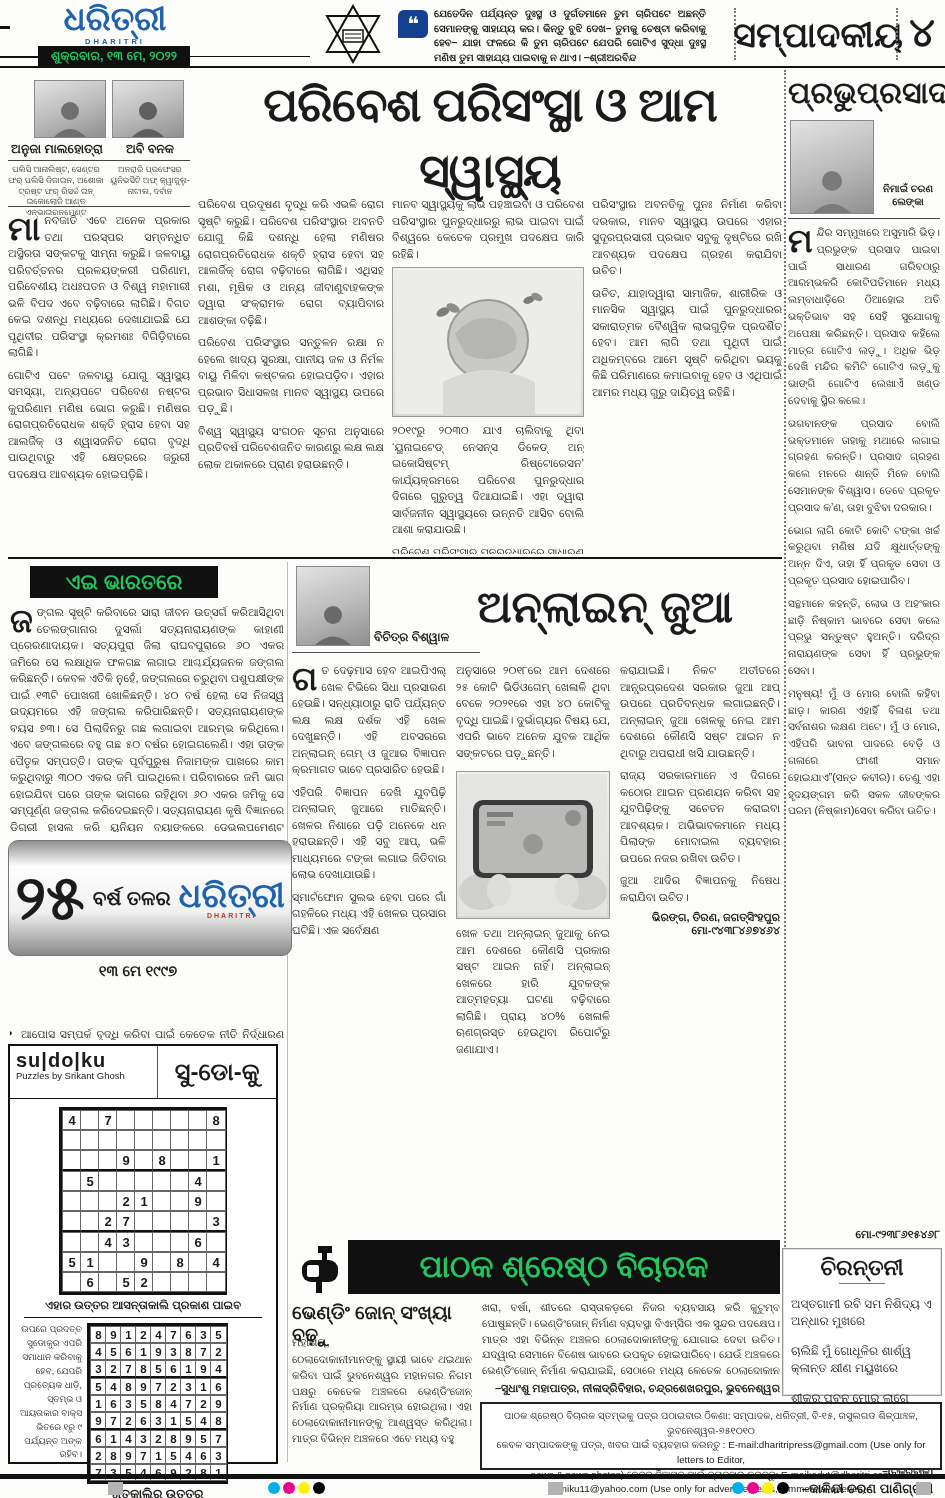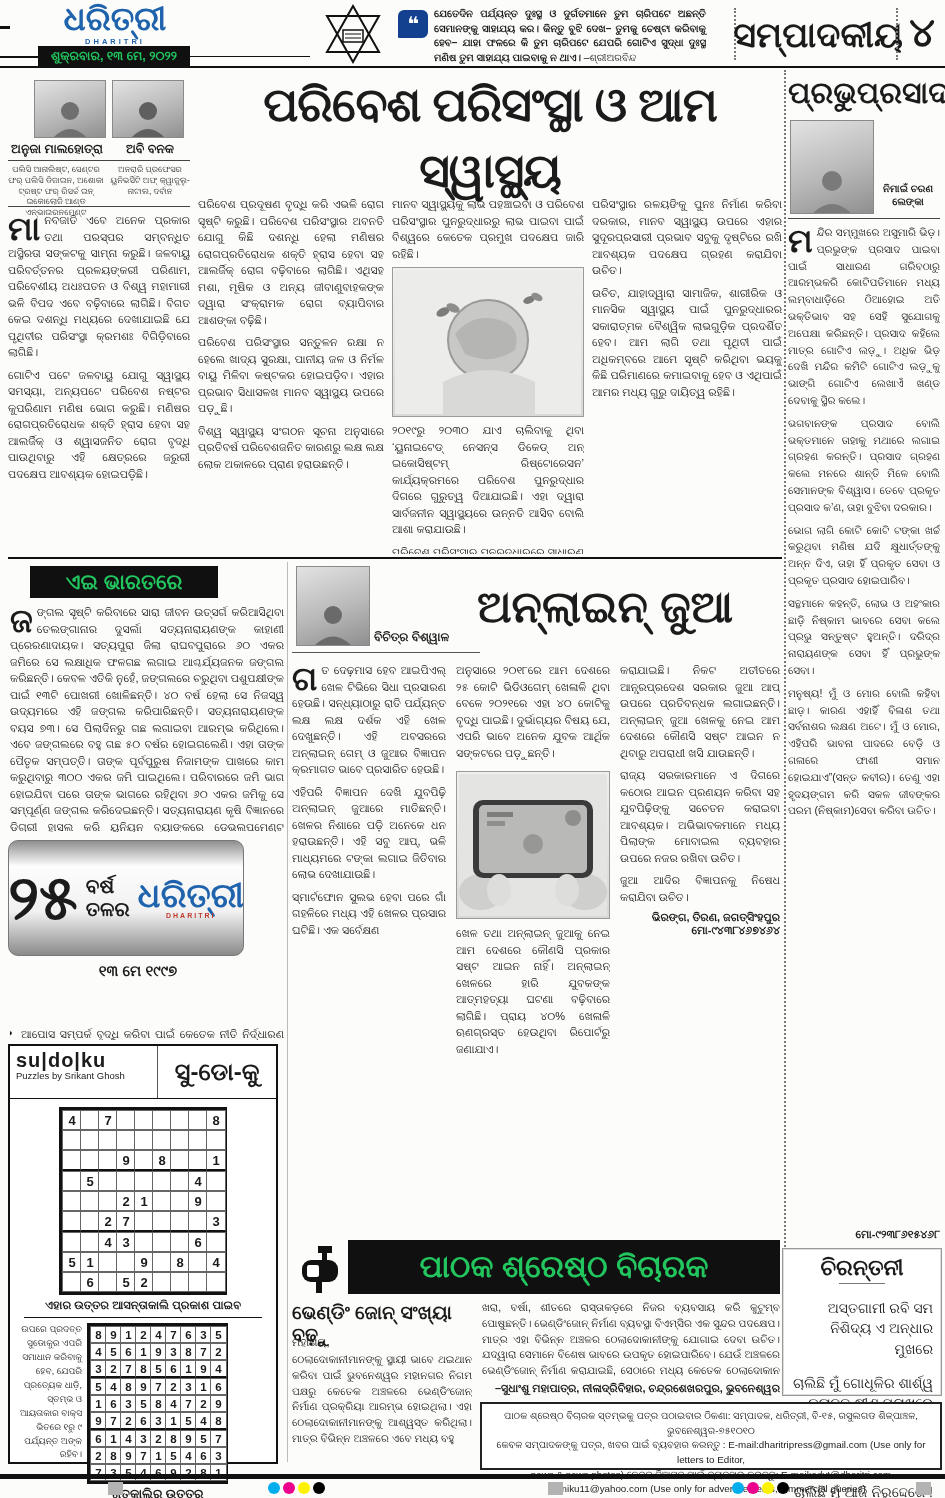--- a/index.html
+++ b/index.html
@@ -17,21 +17,21 @@
   .blackbar{background:#101010;color:#22c55e;display:flex;align-items:center;justify-content:center;font-weight:bold;}
   .su-grid{display:grid;border:3px solid #111;background:#fff;width:max-content;}
   .su-cell{display:flex;align-items:center;justify-content:center;font-weight:bold;
            border:1px solid #666;background:#fff;}
   .pz .su-cell{width:18px;height:18px;font-size:13px;}
   .sol .su-cell{width:15px;height:15px;font-size:11.5px;}
   .box-r{border-right:2.5px solid #111 !important;}
   .box-b{border-bottom:2.5px solid #111 !important;}
   .y25-bullet{position:relative;padding-left:13px;margin-bottom:3px;font-size:11px;line-height:1.35;text-align:justify;margin-top:45px;}
   .y25-bullet::before{content:"◗";position:absolute;left:0;top:0;font-size:9px;}
-  .poemline{font-size:14px;line-height:1.45;text-align:right;}
+  .poemline{font-size:12px;line-height:1.45;}
   .reg-square{position:absolute;width:15px;height:13px;background:#b3b3b3;}
   .reg-dots{position:absolute;display:flex;gap:3px;}
   .reg-dots i{width:12px;height:12px;border-radius:50%;display:block;}
   .fig{border:1px solid #9a9a9a;background:linear-gradient(180deg,#f0f0ee,#d8d8d6);}
   .sig{font-weight:bold;text-align:right;font-size:11px;}
 </style>
 </head>
 <body>
 
 <div class="sheet">
@@ -52,21 +52,21 @@
       <polygon points="37,58 11,12 63,12" fill="none" stroke="#111" stroke-width="2"></polygon>
       <rect x="27" y="26" width="20" height="12" fill="none" stroke="#111" stroke-width="1.5"></rect>
       <line x1="29" y1="30" x2="45" y2="30" stroke="#111" stroke-width="1"></line>
       <line x1="29" y1="34" x2="45" y2="34" stroke="#111" stroke-width="1"></line>
     </svg>
   </span>
 
   <span class="abs" style="left:398px;top:10px;width:30px;height:28px;background:#14418f;border-radius:6px 6px 6px 1px;color:#fff;display:flex;align-items:center;justify-content:center;font-size:20px;font-weight:bold;">❝</span>
 
   <div class="abs" style="left:434px;top:7px;width:272px;height:58px;font-size:10px;font-weight:bold;line-height:1.45;text-align:justify;">
-    <span>ଯେତେଦିନ ପର୍ଯ୍ୟନ୍ତ ଦୁଃସ୍ଥ ଓ ଦୁର୍ଗତମାନେ ତୁମ ଚାରିପଟେ ଅଛନ୍ତି ସେମାନଙ୍କୁ ସାହାଯ୍ୟ କର। କିନ୍ତୁ ବୁଝି ଦେଖ– ତୁମକୁ ଚେଷ୍ଟା କରିବାକୁ ହେବ– ଯାହା ଫଳରେ କି ତୁମ ଚାରିପଟେ ଯେପରି ଗୋଟିଏ ସୁଦ୍ଧା ଦୁଃସ୍ଥ ମଣିଷ ତୁମ ସାହାଯ୍ୟ ପାଇବାକୁ ନ ଥାଏ। </span><span style="font-weight:normal;">–ଶ୍ରୀଅରବିନ୍ଦ</span>
+    <span>ଯେତେଦିନ ପର୍ଯ୍ୟନ୍ତ ଦୁଃସ୍ଥ ଓ ଦୁର୍ଗତମାନେ ତୁମ ଚାରିପଟେ ଅଛନ୍ତି ସେମାନଙ୍କୁ ସାହାଯ୍ୟ କର। କିନ୍ତୁ ବୁଝି ଦେଖ– ତୁମକୁ ଚେଷ୍ଟା କରିବାକୁ ହେବ– ଯାହା ଫଳରେ କି ତୁମ ଚାରିପଟେ ଯେପରି ଗୋଟିଏ ସୁଦ୍ଧା ଦୁଃସ୍ଥ ମଣିଷ ତୁମ ସାହାଯ୍ୟ ପାଇବାକୁ ନ ଥାଏ। </span><span style="font-weight:bold;">–ଶ୍ରୀଅରବିନ୍ଦ</span>
   </div>
 
   <div class="abs vdot" style="left:734px;top:8px;height:52px;"></div>
   <div class="abs" style="left:744px;top:8px;width:148px;height:54px;font-size:35px;font-weight:bold;display:flex;align-items:center;justify-content:center;">ସମ୍ପାଦକୀୟ</div>
   <div class="abs vdot" style="left:896px;top:8px;height:52px;"></div>
   <div class="abs" style="left:900px;top:4px;width:44px;height:58px;font-size:40px;font-weight:bold;display:flex;align-items:center;justify-content:center;">୪</div>
 
   <div class="abs hrule" style="left:0;top:66px;width:945px;height:2px;"></div>
 
   <div class="abs photo" style="left:34px;top:80px;width:72px;height:58px;">
@@ -117,21 +117,21 @@
         <ellipse cx="142" cy="27" rx="6" ry="3.5" fill="#8d8d8b" transform="rotate(28 142 27)"></ellipse>
       </svg>
     </div>
     <div class="jtext" style="margin-top:5px;">
         <p>୨୦୧୯ରୁ ୨୦୩୦ ଯାଏ ଚାଲିବାକୁ ଥିବା ‘ୟୁନାଇଟେଡ୍ ନେସନ୍ସ ଡିକେଡ୍ ଅନ୍ ଇକୋସିଷ୍ଟମ୍ ରିଷ୍ଟୋରେସନ’ କାର୍ଯ୍ୟକ୍ରମରେ ପରିବେଶ ପୁନରୁଦ୍ଧାର ଦିଗରେ ଗୁରୁତ୍ୱ ଦିଆଯାଇଛି। ଏହା ଦ୍ୱାରା ସାର୍ବଜନୀନ ସ୍ୱାସ୍ଥ୍ୟରେ ଉନ୍ନତି ଆସିବ ବୋଲି ଆଶା କରାଯାଉଛି।</p>
         <p>ପରିବେଶ ପରିସଂସ୍ଥାର ପୁନରୁଦ୍ଧାରରେ ସାଧାରଣ ଲୋକଙ୍କ ଭାଗିଦାରି ମଧ୍ୟ ଗୁରୁତ୍ୱପୂର୍ଣ୍ଣ। ବୃକ୍ଷରୋପଣ, ଜଳାଶୟ ସଂରକ୍ଷଣ ଓ ବର୍ଜ୍ୟ ପରିଚାଳନା ଭଳି କାର୍ଯ୍ୟରେ ସମସ୍ତେ ସାମିଲ ହେବା ଆବଶ୍ୟକ।</p>
       </div>
   </div>
 
   <div class="abs jtext" style="left:592px;top:196px;width:190px;height:358px;overflow:hidden;">
-      <p>ପରିସଂସ୍ଥାର ରଳୟଙିକୁ ପୁନଃ ନିର୍ମାଣ କରିବା ଦରକାର, ମାନବ ସ୍ୱାସ୍ଥ୍ୟ ଉପରେ ଏହାର ସୁଦୂରପ୍ରସାରୀ ପ୍ରଭାବ ସବୁକୁ ଦୃଷ୍ଟିରେ ରଖି ଆବଶ୍ୟକ ପଦକ୍ଷେପ ଗ୍ରହଣ କରାଯିବା ଉଚିତ।</p>
+      <p>ପରିସଂସ୍ଥାର ଅବନତିକୁ ପୁନଃ ନିର୍ମାଣ କରିବା ଦରକାର, ମାନବ ସ୍ୱାସ୍ଥ୍ୟ ଉପରେ ଏହାର ସୁଦୂରପ୍ରସାରୀ ପ୍ରଭାବ ସବୁକୁ ଦୃଷ୍ଟିରେ ରଖି ଆବଶ୍ୟକ ପଦକ୍ଷେପ ଗ୍ରହଣ କରାଯିବା ଉଚିତ।</p>
       <p>ଉଚିତ, ଯାହାଦ୍ୱାରା ସାମାଜିକ, ଶାରୀରିକ ଓ ମାନସିକ ସ୍ୱାସ୍ଥ୍ୟ ପାଇଁ ପୁନରୁଦ୍ଧାରର ସକାରାତ୍ମକ ବୈଶ୍ୱିକ ଲାଭଗୁଡ଼ିକ ପ୍ରଦର୍ଶିତ ହେବ। ଆମ ଲାଗି ତଥା ପୃଥିବୀ ପାଇଁ ଅଧିକମ୍ବରେ ଆମେ ସୃଷ୍ଟି କରିଥିବା ଭୟକୁ କିଛି ପରିମାଣରେ କମାଇବାକୁ ହେବ ଓ ଏଥିପାଇଁ ଆମର ମଧ୍ୟ ଗୁରୁ ଦାୟିତ୍ୱ ରହିଛି।</p>
     </div>
 
   <div class="abs hrule" style="left:8px;top:557px;width:774px;height:2px;"></div>
 
   <div class="abs vdot" style="left:784px;top:70px;height:1324px;"></div>
 
   <div class="abs" style="left:788px;top:70px;width:152px;height:46px;font-size:30px;font-weight:bold;text-align:center;line-height:46px;">ପ୍ରଭୁପ୍ରସାଦ</div>
   <div class="abs photo" style="left:790px;top:120px;width:84px;height:94px;">
     <svg width="46" height="48" viewBox="0 0 46 48">
@@ -166,21 +166,21 @@
     <div style="font-size:13px;font-weight:bold;text-align:right;margin-top:3px;">–କାଳିନ୍ଦୀ ଚରଣ ପାଣିଗ୍ରାହୀ</div>
   </div>
 
   <div class="abs vdot" style="left:287px;top:562px;height:900px;border-left:1px solid #bbb;"></div>
 
   <div class="abs blackbar" style="left:30px;top:566px;width:188px;height:32px;font-size:21px;">ଏଇ ଭାରତରେ</div>
   <div class="abs jtext" style="left:10px;top:604px;width:274px;height:228px;overflow:hidden;">
     <p><span class="dc">ଜ</span><span>ଙ୍ଗଲ ସୃଷ୍ଟି କରିବାରେ ସାରା ଜୀବନ ଉତ୍ସର୍ଗ କରିଆସିଥିବା ତେଲଙ୍ଗାନାର ଦୁସର୍ଲା ସତ୍ୟନାରାୟଣଙ୍କ କାହାଣୀ ପ୍ରେରଣାଦାୟକ। ସତ୍ୟପୁରା ଜିଲା ରାଘବପୁରାରେ ୬୦ ଏକର ଜମିରେ ସେ ଲକ୍ଷାଧିକ ଫଳଗଛ ଲଗାଇ ଆଶ୍ଚର୍ଯ୍ୟଜନକ ଜଙ୍ଗଲ କରିଛନ୍ତି। କେବଳ ଏତିକି ନୁହେଁ, ଜଙ୍ଗଲରେ ଚରୁଥିବା ପଶୁପକ୍ଷୀଙ୍କ ପାଇଁ ୧୩ଟି ପୋଖରୀ ଖୋଳିଛନ୍ତି। ୪୦ ବର୍ଷ ହେଲା ସେ ନିଜସ୍ୱ ଉଦ୍ୟମରେ ଏହି ଜଙ୍ଗଲ କରିପାରିଛନ୍ତି। ସତ୍ୟନାରାୟଣଙ୍କ ବୟସ ୭୩। ସେ ପିଲାଦିନରୁ ଗଛ ଲଗାଇବା ଆରମ୍ଭ କରିଥିଲେ। ଏବେ ଜଙ୍ଗଲରେ ବହୁ ଗଛ ୫୦ ବର୍ଷର ହୋଇଗଲେଣି। ଏହା ତାଙ୍କ ପୈତୃକ ସମ୍ପତ୍ତି। ତାଙ୍କ ପୂର୍ବପୁରୁଷ ନିଜାମଙ୍କ ପାଖରେ କାମ କରୁଥିବାରୁ ୩୦୦ ଏକର ଜମି ପାଇଥିଲେ। ପରିବାରରେ ଜମି ଭାଗ ହୋଇଯିବା ପରେ ତାଙ୍କ ଭାଗରେ ରହିଥିବା ୬୦ ଏକର ଜମିକୁ ସେ ସମ୍ପୂର୍ଣ୍ଣ ଜଙ୍ଗଲ କରିଦେଇଛନ୍ତି। ସତ୍ୟନାରାୟଣ କୃଷି ବିଜ୍ଞାନରେ ଡିଗ୍ରୀ ହାସଲ କରି ୟୁନିୟନ ବ୍ୟାଙ୍କରେ ଡେଭଲପମେଣ୍ଟ ଅଫିସର ଭାବେ କାର୍ଯ୍ୟ କରୁଥିଲେ ମଧ୍ୟ ଜଙ୍ଗଲ ପ୍ରତି ତାଙ୍କ ମୋହ ତୁଟି ନାହିଁ। ସେ ଚାକିରିରୁ ଯାହା ରୋଜଗାର କରିଛନ୍ତି ତାହାକୁ ଏହି ଜଙ୍ଗଲ ପାଇଁ ଖର୍ଚ୍ଚ କରିଛନ୍ତି।</span></p>
   </div>
 
-  <div class="abs" style="left:8px;top:840px;width:236px;height:116px;border-radius:10px;background:linear-gradient(180deg,#8f8f8f,#fdfdfd 22%,#f1f1f1 62%,#8a8a8a);border:1px solid #777;display:flex;align-items:center;justify-content:center;gap:8px;">
+  <div class="abs" style="left:8px;top:840px;width:284px;height:116px;border-radius:10px;background:linear-gradient(180deg,#8f8f8f,#fdfdfd 22%,#f1f1f1 62%,#8a8a8a);border:1px solid #777;display:flex;align-items:center;justify-content:center;gap:8px;">
     <span style="font-size:62px;font-weight:bold;line-height:1;">୨୫</span>
     <span style="font-size:20px;font-weight:bold;">ବର୍ଷ ତଳର</span>
     <span style="text-align:center;">
       <span style="display:block;font-size:34px;font-weight:bold;color:#1f63ad;line-height:1;">ଧରିତ୍ରୀ</span>
       <span style="display:block;font-size:7px;letter-spacing:2px;color:#c0392b;font-weight:bold;">DHARITRI</span>
     </span>
   </div>
   <div class="abs" style="left:8px;top:962px;width:260px;text-align:center;font-size:15px;font-weight:bold;">୧୩ ମେ ୧୯୯୭</div>
   <div class="abs" style="left:8px;top:982px;width:276px;height:58px;overflow:hidden;">
       <div class="y25-bullet">ଆପୋସ ସମ୍ପର୍କ ବୃଦ୍ଧି କରିବା ପାଇଁ କେତେକ ନୀତି ନିର୍ଦ୍ଧାରଣ କରି ରୁଷିଆର ରାଷ୍ଟ୍ରପତି ବୋରିସ ୟେଲଟସିନ ଓ ଚେଚେନିୟାର ପ୍ରତିପକ୍ଷ ଆସ୍ଲାନ ମାସ୍ଖାଦୋଭଙ୍କ ମଧ୍ୟରେ ଏକ ଶାନ୍ତି ଚୁକ୍ତି ସ୍ୱାକ୍ଷରିତ।</div>

